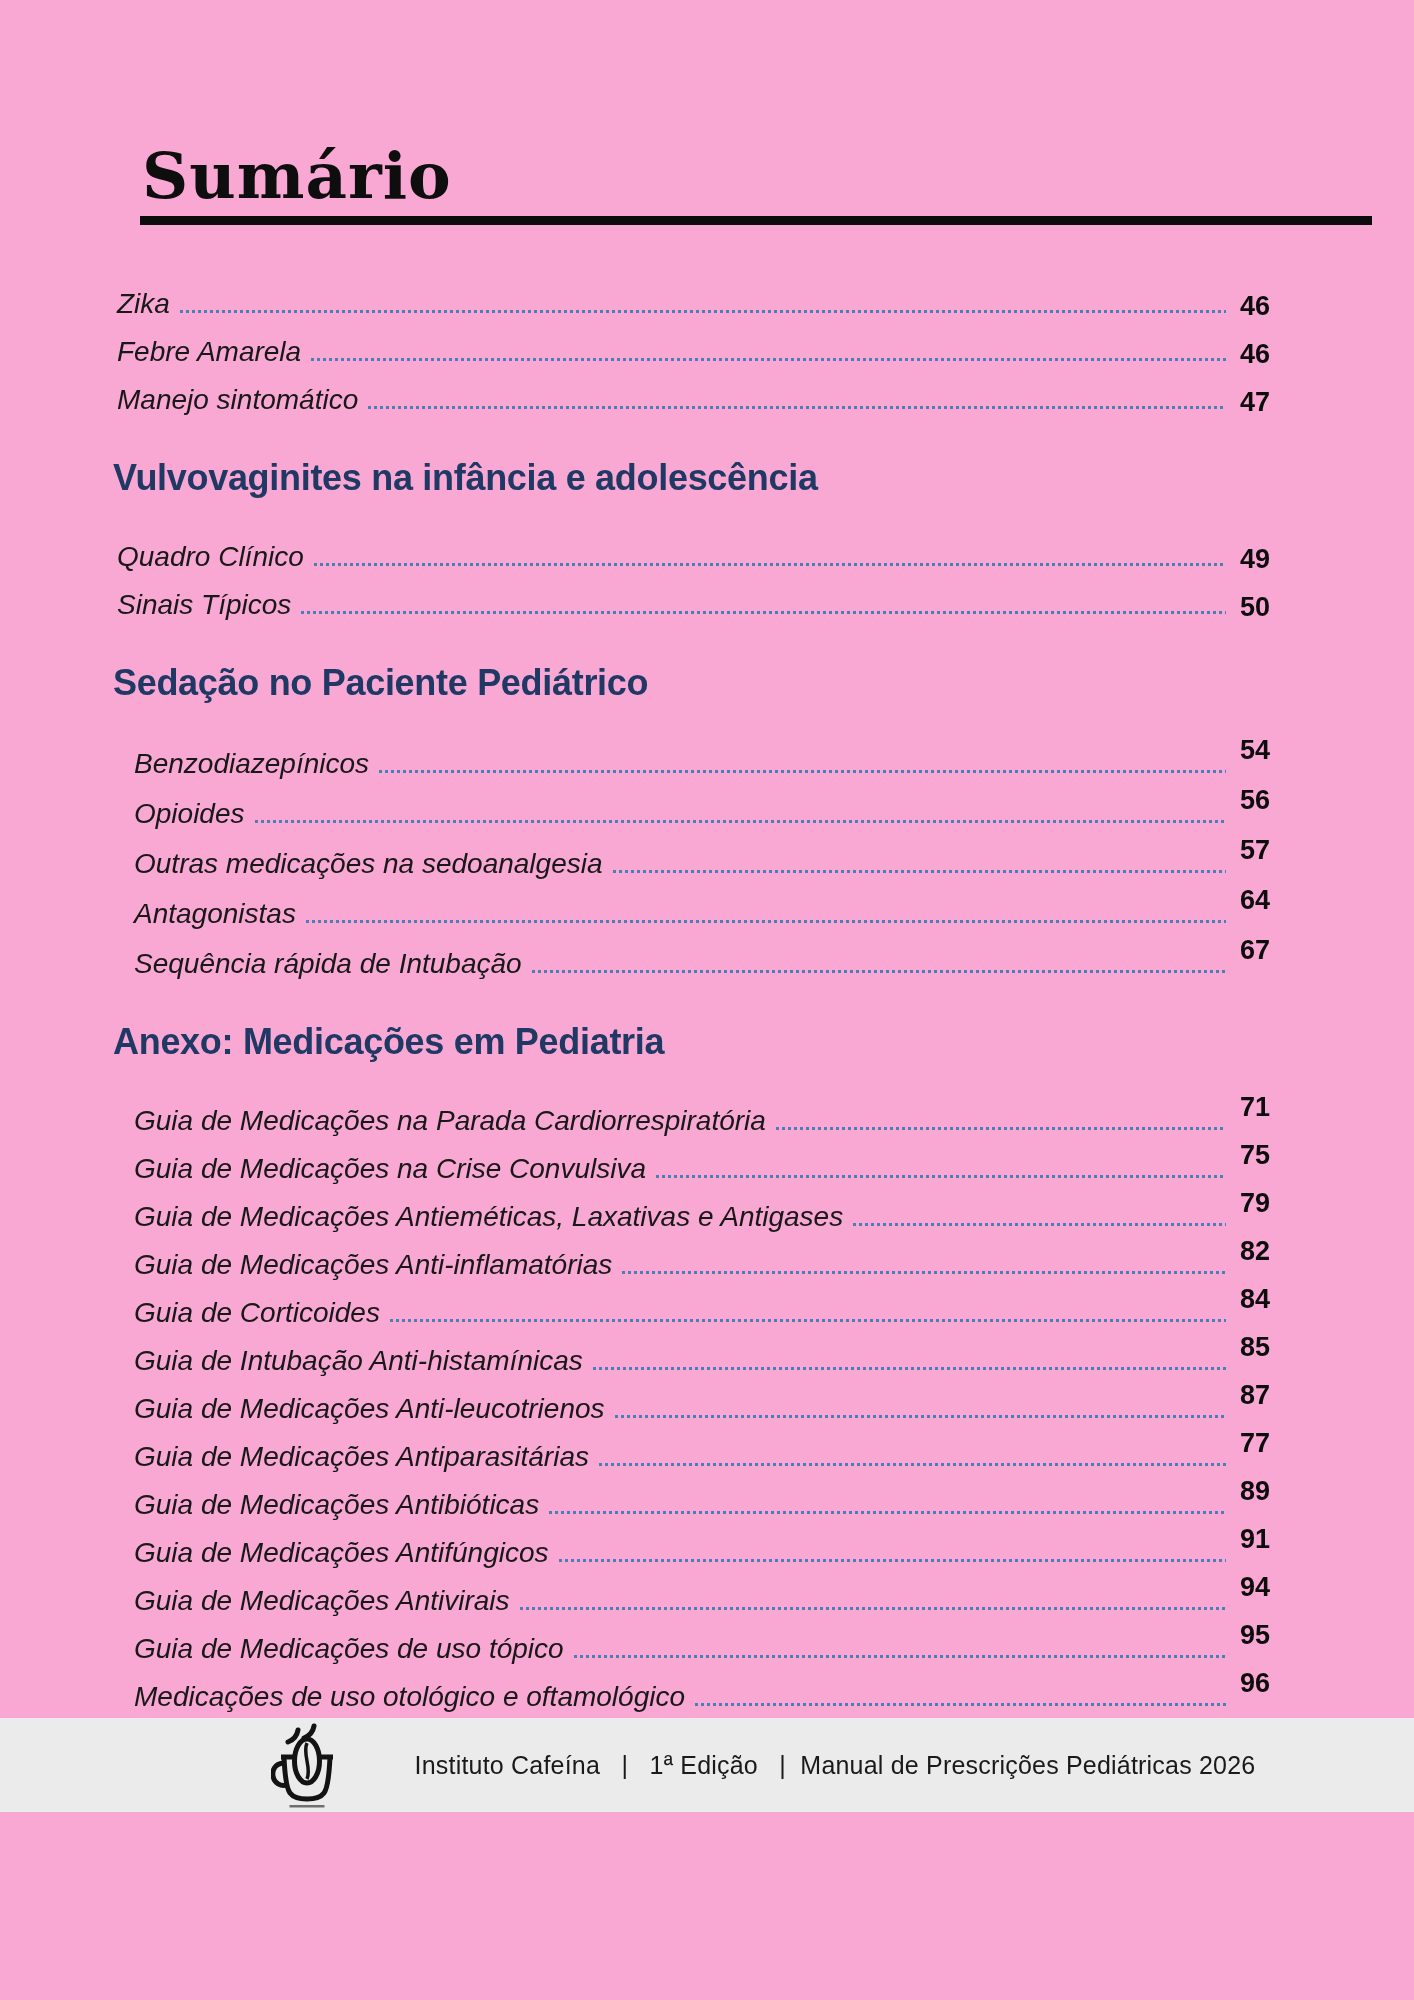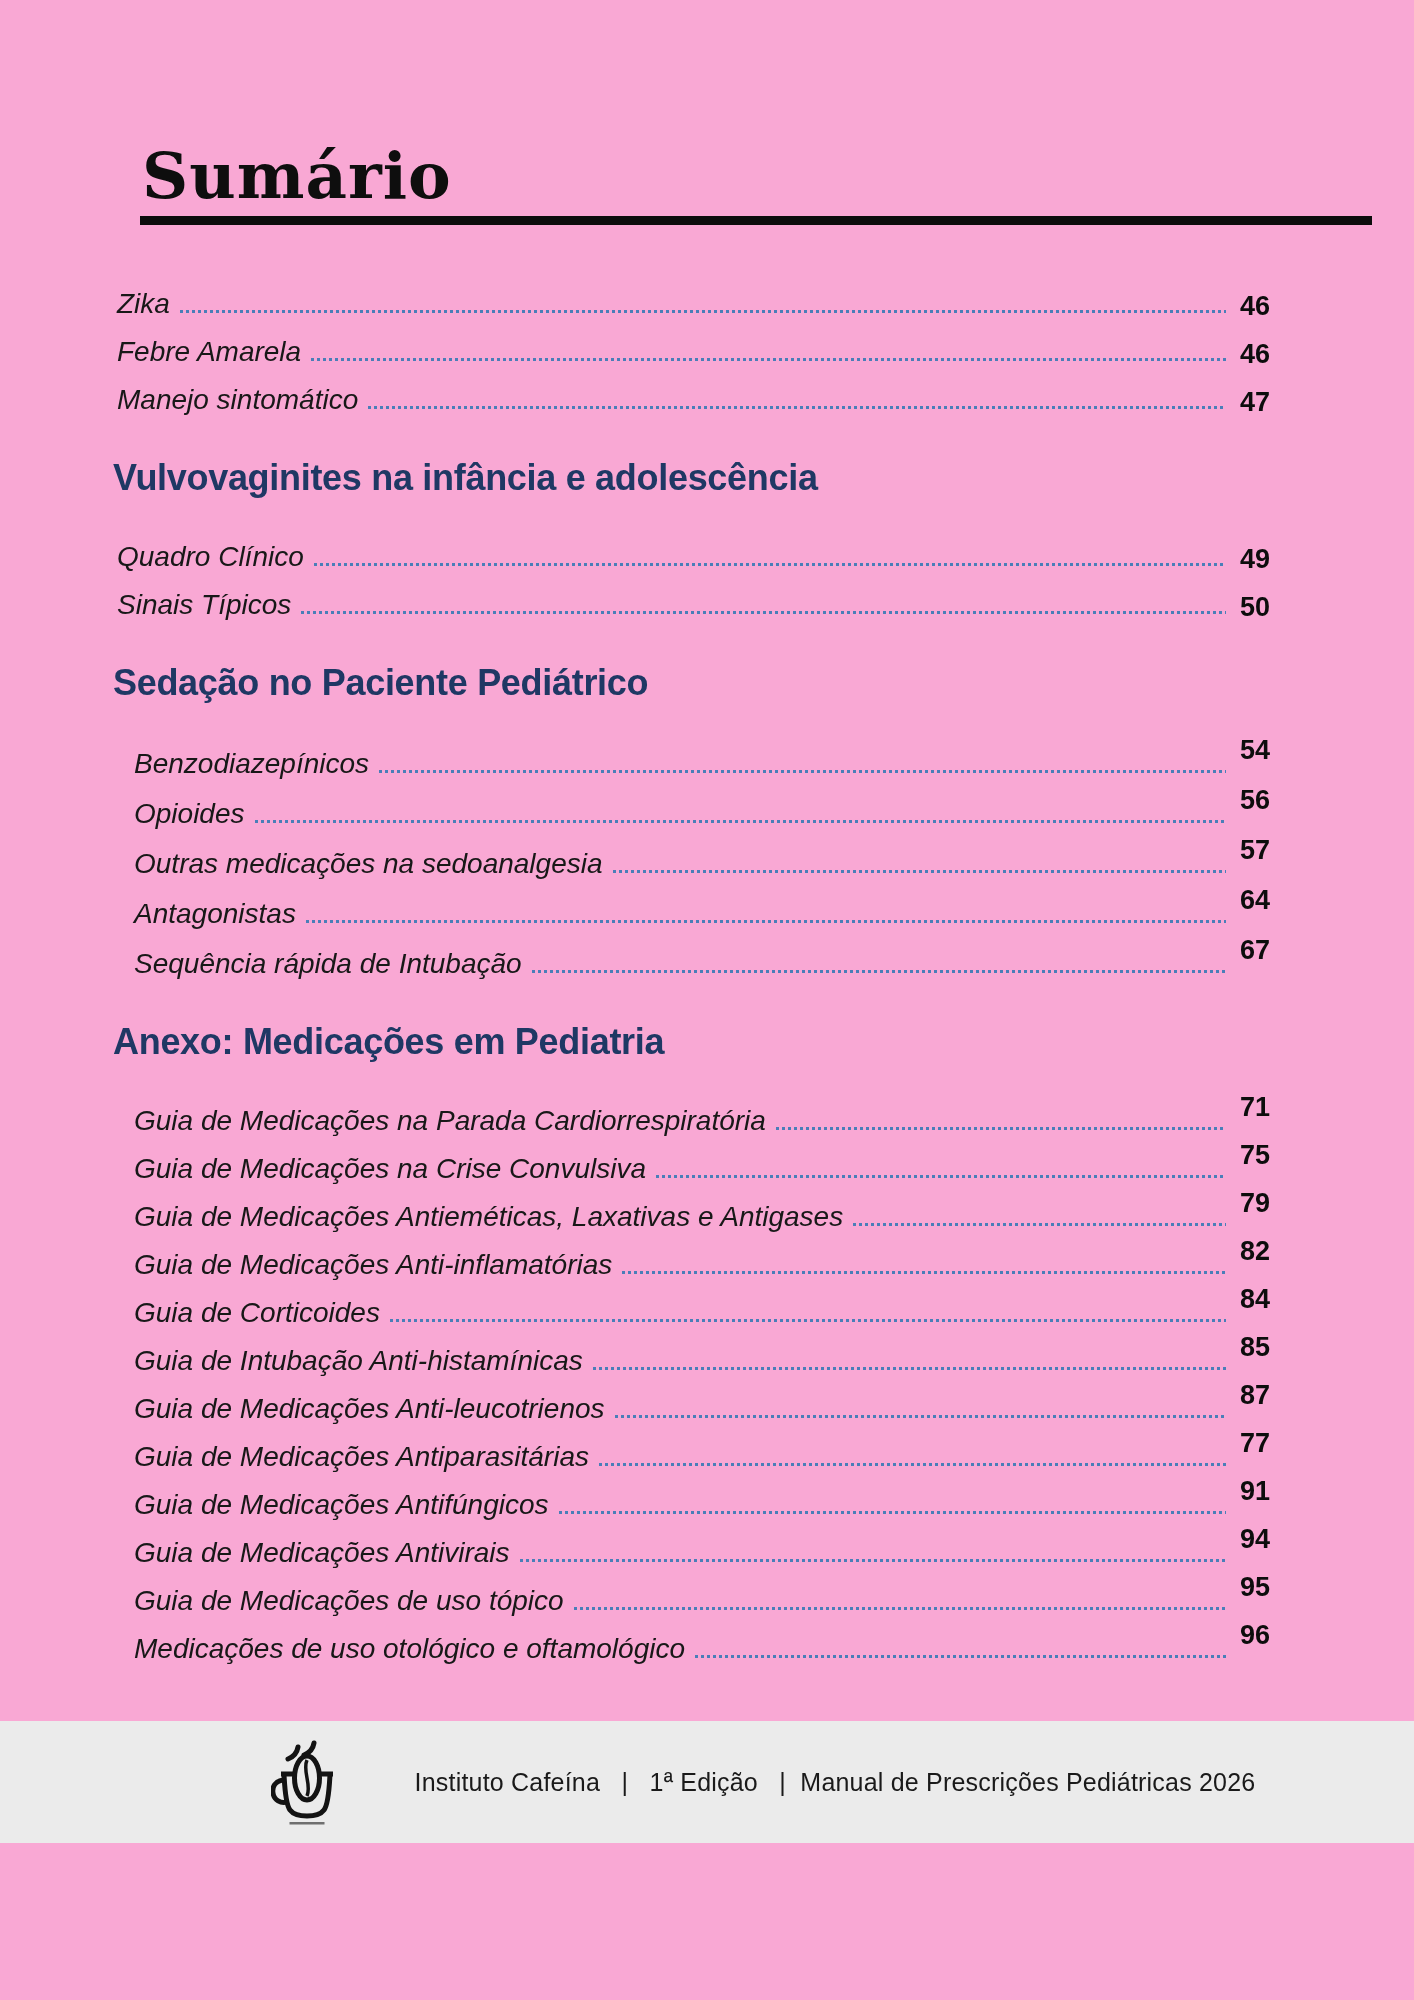--- a/index.html
+++ b/index.html
@@ -37,21 +37,21 @@
   .toc-leader{
     flex:1 1 auto;height:3px;margin:0 10px 12px 10px;
     background-image:repeating-linear-gradient(to right,var(--leader) 0 2.6px,transparent 2.6px 6px);
   }
   .toc-num{
     font-weight:700;font-size:27px;line-height:1;color:#0d0d0d;
     padding-bottom:5px;min-width:34px;text-align:right;
   }
   .toc-group.raised .toc-num{padding-bottom:21px;}
   .footer{
-    margin-top:51px;height:122px;background:var(--fgray);
+    height:94px;background:var(--fgray);
     display:flex;align-items:center;justify-content:center;padding-left:44px;
   }
   .footer-inner{display:flex;align-items:center;gap:72px;position:relative;left:34px;}
   .footer-text{font-size:25px;color:#1a1a1a;letter-spacing:0.2px;white-space:pre;}
   svg.logo{display:block;}
 </style>
 </head>
 <body>
 
 <div class="page">
@@ -152,20 +152,25 @@
         </div>
         <div class="toc-row">
           <span class="toc-label">Guia de Medicações Anti-leucotrienos</span>
           <span class="toc-leader"></span>
           <span class="toc-num">87</span>
         </div>
         <div class="toc-row">
           <span class="toc-label">Guia de Medicações Antiparasitárias</span>
           <span class="toc-leader"></span>
           <span class="toc-num">77</span>
+        </div>
+        <div class="toc-row">
+          <span class="toc-label">Guia de Medicações Antibióticas</span>
+          <span class="toc-leader"></span>
+          <span class="toc-num">89</span>
         </div>
         <div class="toc-row">
           <span class="toc-label">Guia de Medicações Antifúngicos</span>
           <span class="toc-leader"></span>
           <span class="toc-num">91</span>
         </div>
         <div class="toc-row">
           <span class="toc-label">Guia de Medicações Antivirais</span>
           <span class="toc-leader"></span>
           <span class="toc-num">94</span>

